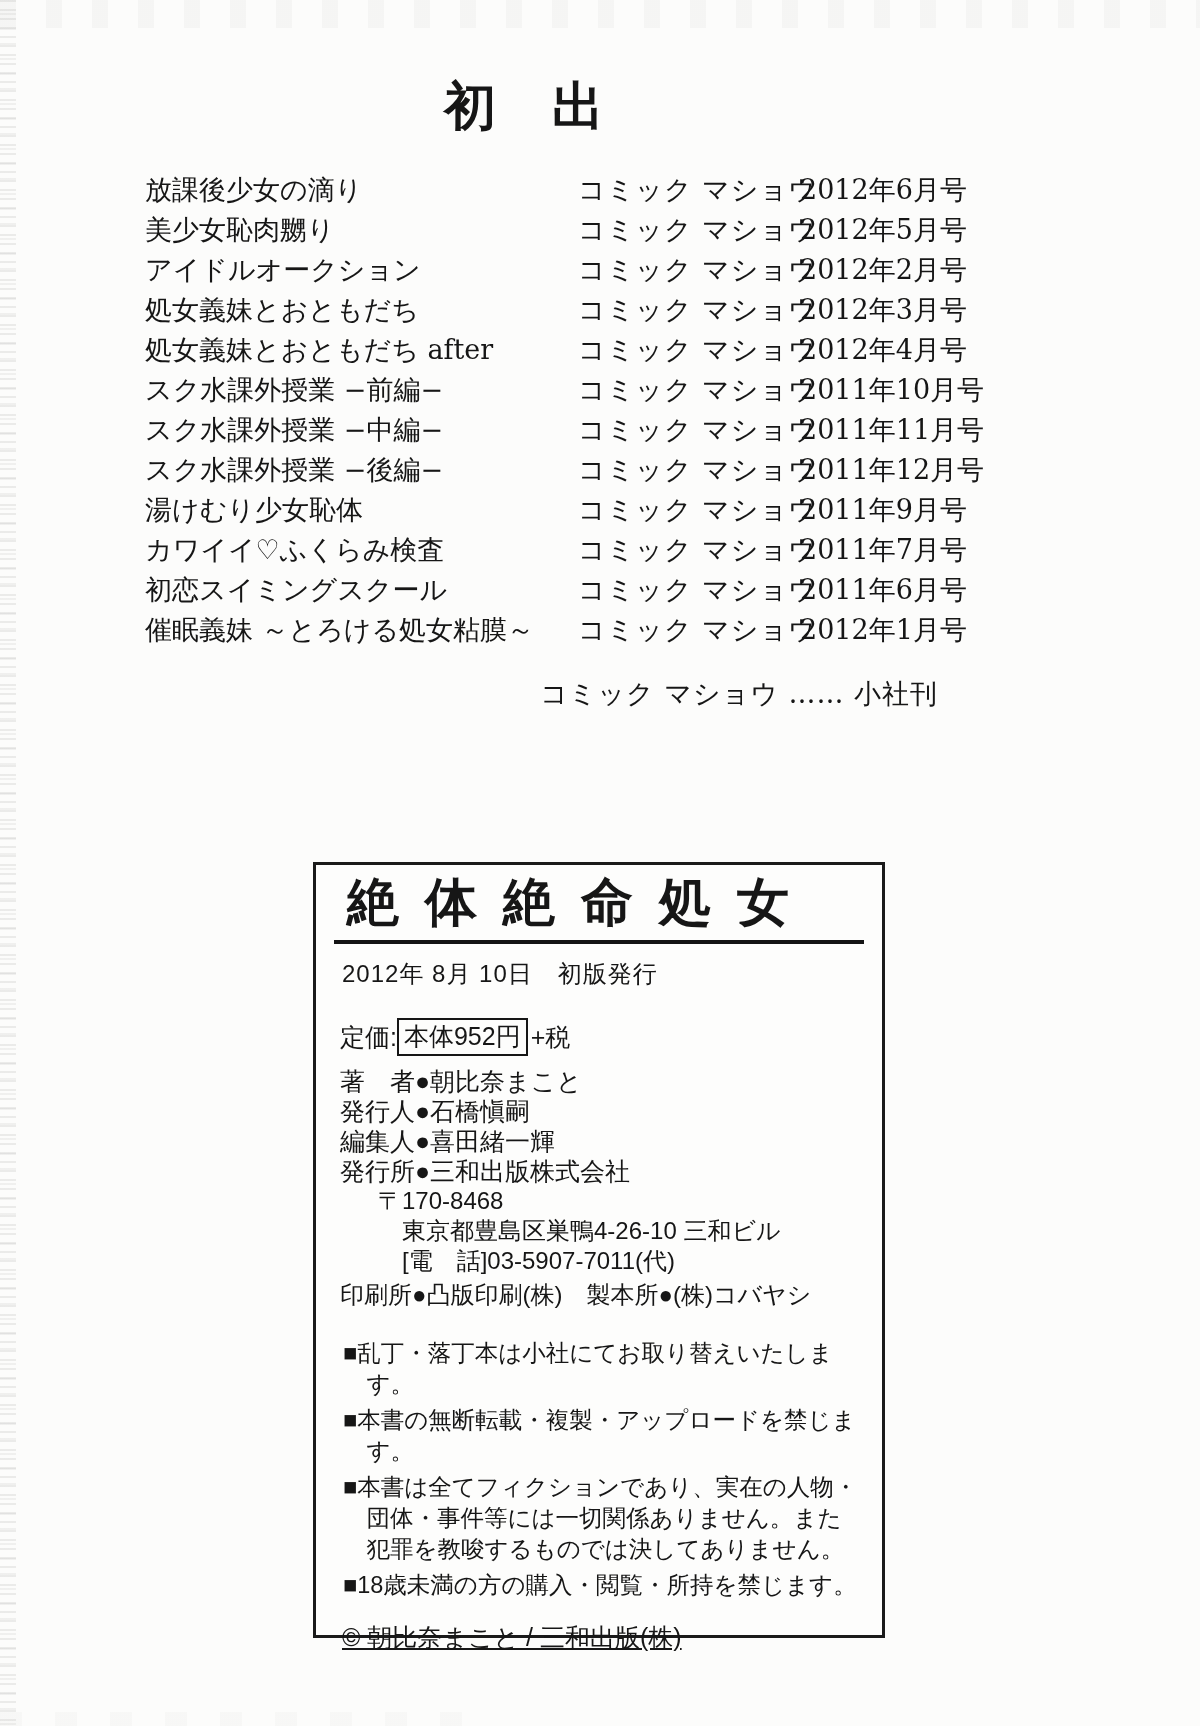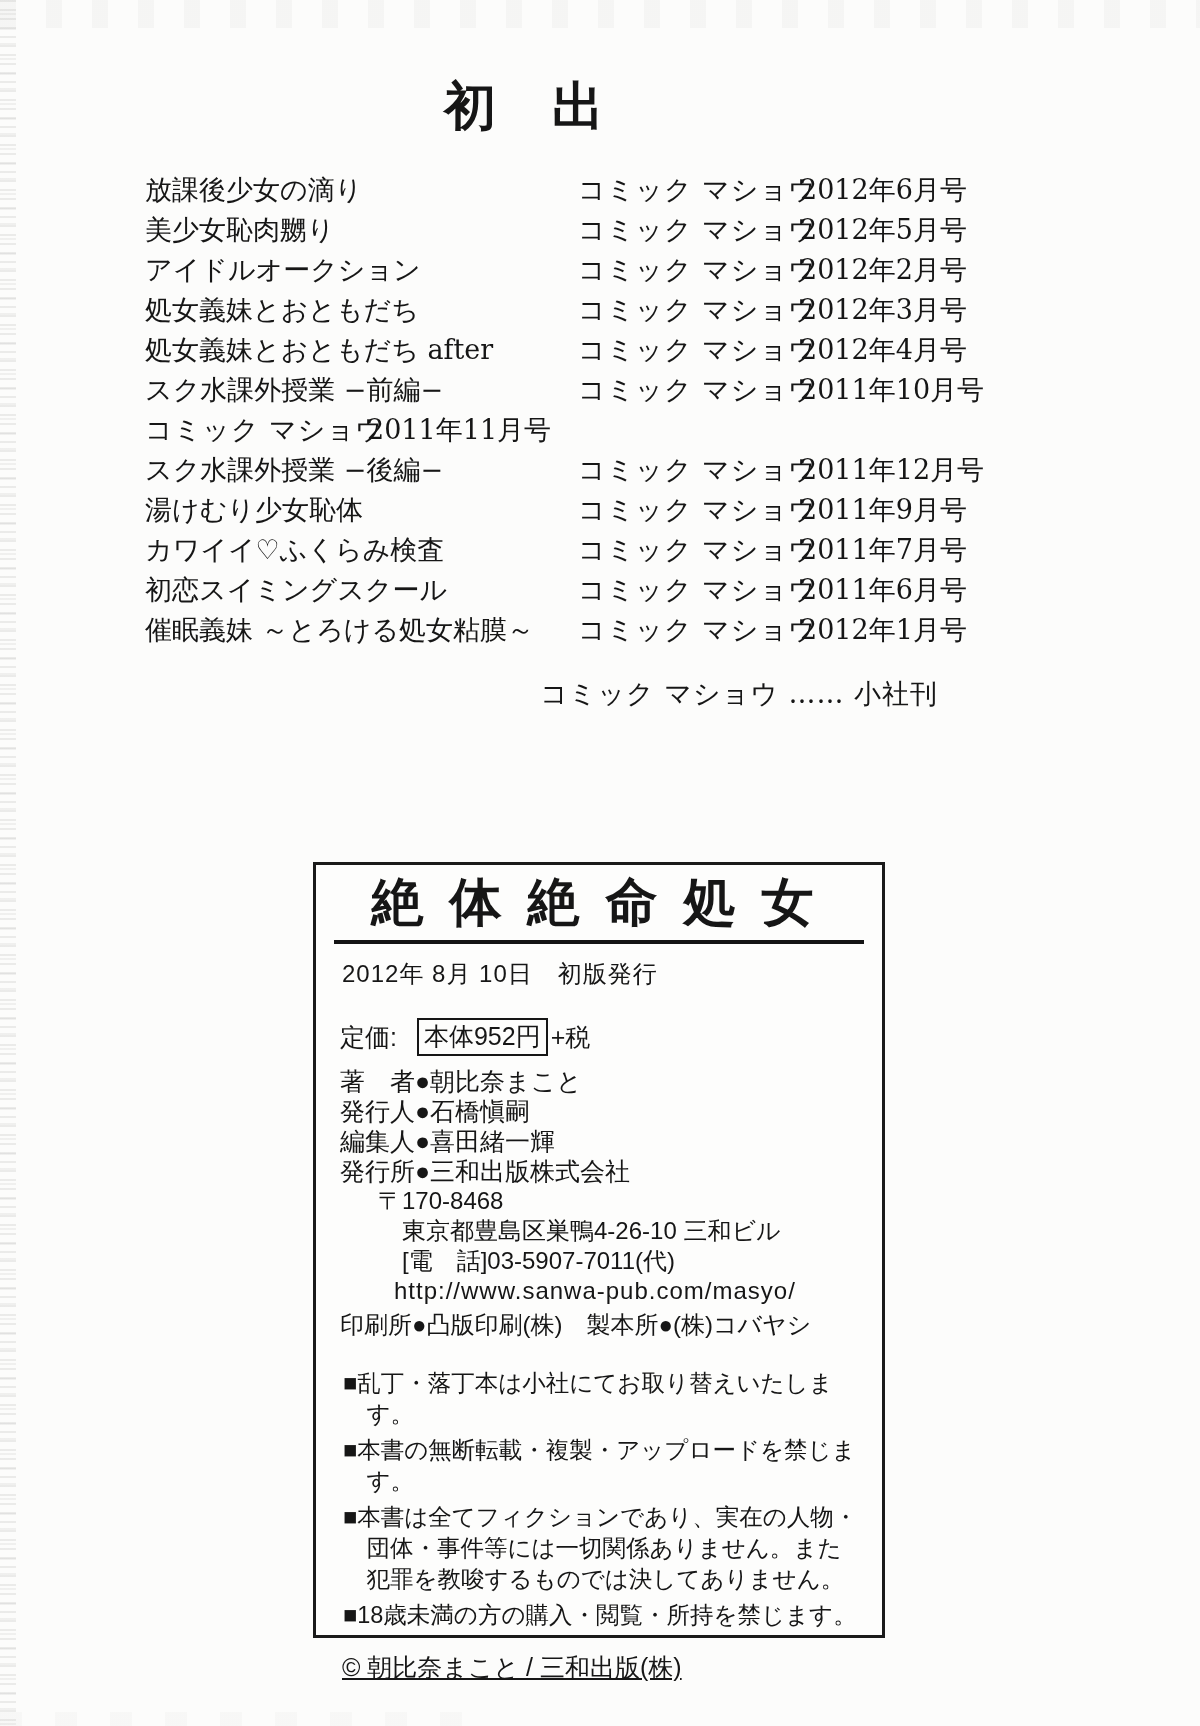--- a/index.html
+++ b/index.html
@@ -80,42 +80,41 @@
   .imprint {
     margin: 22px 0 0;
     text-align: center;
     font-size: 25px;
     font-weight: bold;
     letter-spacing: 3px;
   }
   .book-title {
     margin: 8px 18px 0;
     padding: 0 0 10px;
-    text-align: center;
     font-family: "DejaVu Serif", "Liberation Serif", serif;
     font-size: 52px;
     font-weight: bold;
     letter-spacing: 26px;
     text-indent: 13px;
     white-space: nowrap;
     border-bottom: 4px solid #141414;
     line-height: 1.1;
   }
   .edition {
     margin: 14px 0 0 26px;
     font-size: 24px;
     letter-spacing: 1px;
   }
   .price-line {
     margin: 28px 0 0 24px;
     font-size: 25px;
     display: flex;
     align-items: center;
   }
-  .price-label { margin-right: 20px; }
+  .price-label { margin-right: 0; }
   .price-boxed {
     display: inline-block;
     border: 2px solid #161616;
     padding: 0 5px 1px;
     margin-right: 3px;
   }
   .credits { margin: 10px 0 0 24px; }
   .credit-row {
     display: flex;
     line-height: 30px;
@@ -184,20 +183,21 @@
     <span class="pub-title">処女義妹とおともだち after</span>
     <span class="pub-mag">コミック マショウ</span>
     <span class="pub-issue">2012年4月号</span>
   </div>
   <div class="pub-row">
     <span class="pub-title">スク水課外授業 −前編−</span>
     <span class="pub-mag">コミック マショウ</span>
     <span class="pub-issue">2011年10月号</span>
   </div>
   <div class="pub-row">
+    <span class="pub-title">スク水課外授業 −中編−</span>
     <span class="pub-mag">コミック マショウ</span>
     <span class="pub-issue">2011年11月号</span>
   </div>
   <div class="pub-row">
     <span class="pub-title">スク水課外授業 −後編−</span>
     <span class="pub-mag">コミック マショウ</span>
     <span class="pub-issue">2011年12月号</span>
   </div>
   <div class="pub-row">
     <span class="pub-title">湯けむり少女恥体</span>
@@ -253,21 +253,20 @@
       <span>発行所</span>
         <span>●</span>
         <span>三和出版株式会社</span>
     </div>
   </div>
 
   <div class="address-block">
     <div class="addr-postal">〒170-8468</div>
     <div class="addr-street">東京都豊島区巣鴨4-26-10 三和ビル</div>
     <div class="addr-phone">[電　話]03-5907-7011(代)</div>
-    <div class="addr-url">http://www.sanwa-pub.com/masyo/</div>
   </div>
 
   <div class="printer-line">印刷所●凸版印刷(株)　製本所●(株)コバヤシ</div>
 
   <div class="notices">
     <p>■乱丁・落丁本は小社にてお取り替えいたします。</p>
     <p>■本書の無断転載・複製・アップロードを禁じます。</p>
     <p>■本書は全てフィクションであり、実在の人物・団体・事件等には一切関係ありません。また犯罪を教唆するものでは決してありません。</p>
     <p>■18歳未満の方の購入・閲覧・所持を禁じます。</p>
   </div>

